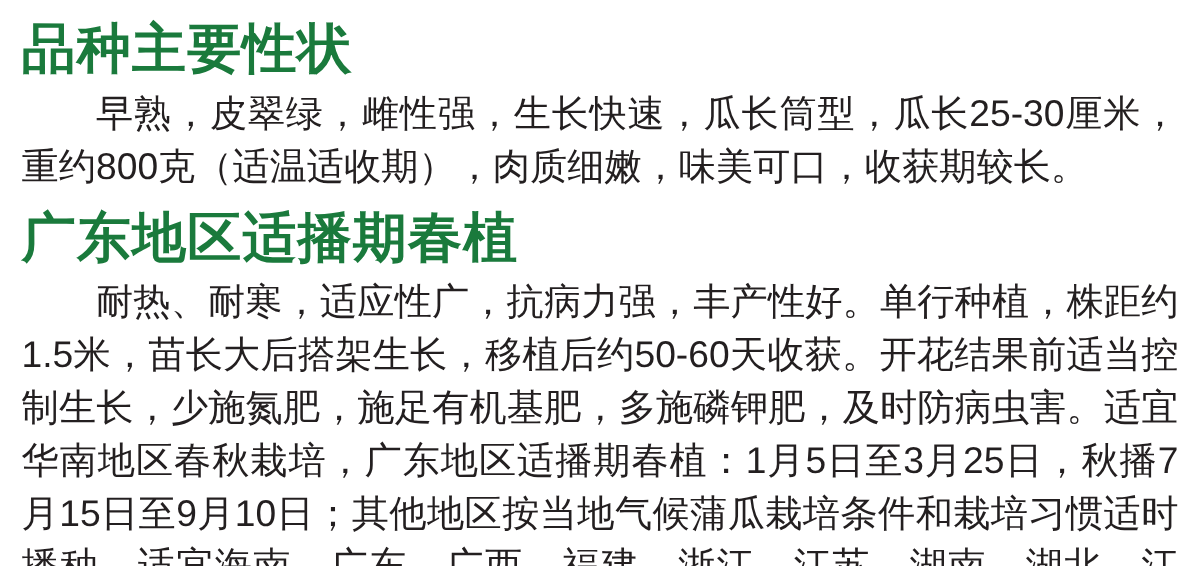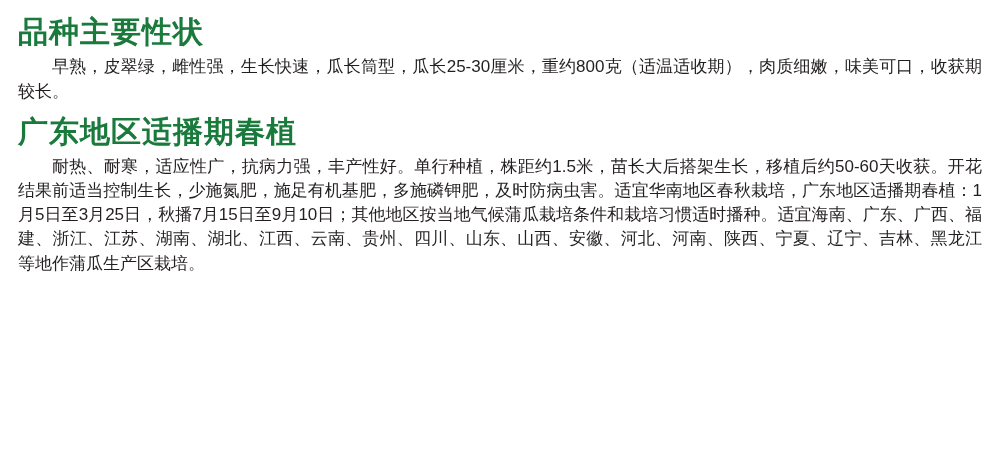--- a/index.html
+++ b/index.html
@@ -17,37 +17,37 @@
   .page {
     position: relative;
     width: 1000px;
     height: 472px;
     box-sizing: border-box;
     padding: 12px 18px 0 18px;
   }
   .section-heading {
     color: #1a7a3c;
     font-weight: bold;
-    font-size: 30px;
+    font-size: 45px;
     line-height: 1.18;
     letter-spacing: 1px;
     margin: 0;
     padding: 0;
     white-space: nowrap;
   }
   .heading-1 {
     margin-top: 2px;
     margin-bottom: 6px;
   }
   .heading-2 {
     margin-top: 10px;
     margin-bottom: 6px;
   }
   .body-text {
-    font-size: 17px;
+    font-size: 31px;
     line-height: 1.42;
     color: #231f20;
     text-align: justify;
     text-justify: inter-ideograph;
     margin: 0;
     padding: 0;
     letter-spacing: 0px;
   }
   .body-text.indent {
     text-indent: 2em;

